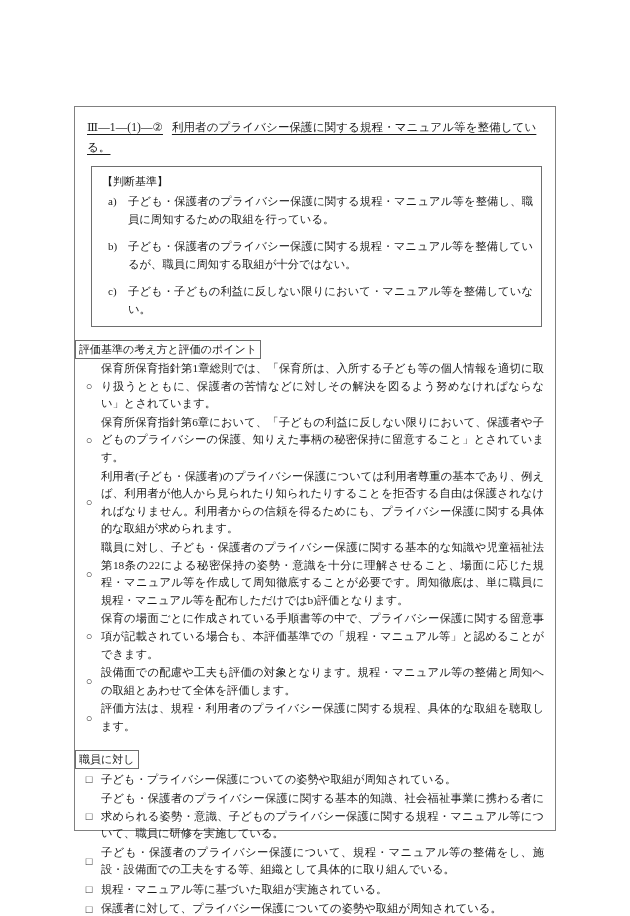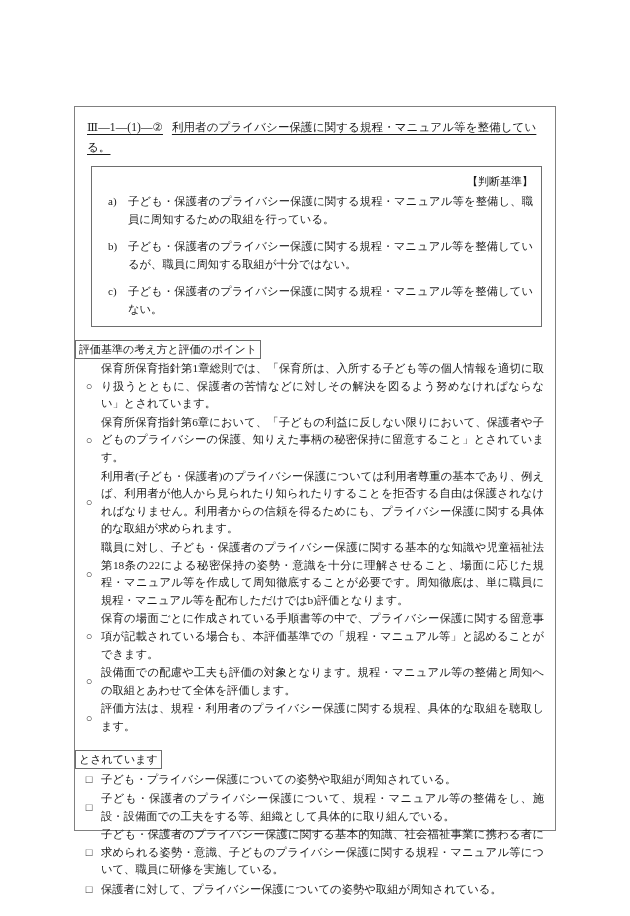--- a/index.html
+++ b/index.html
@@ -57,21 +57,20 @@
   .criteria-box {
     margin: 9px 13px 0 16px;
     border: 1px solid #6e6e6e;
     box-sizing: border-box;
     padding: 6px 8px 8px 8px;
   }
   .criteria-heading {
     font-size: 11px;
     line-height: 17px;
     margin: 0 0 1px 2px;
-    text-align: right;
   }
   .criteria-item {
     display: flex;
     font-size: 11.3px;
     line-height: 18px;
     margin-top: 2px;
   }
   .criteria-item + .criteria-item {
     margin-top: 9px;
   }
@@ -164,21 +163,21 @@
         <div class="criteria-text">子ども・保護者のプライバシー保護に関する規程・マニュアル等を整備し、職員に周知するための取組を行っている。</div>
       </div>
 
       <div class="criteria-item">
         <div class="criteria-label">b)</div>
         <div class="criteria-text">子ども・保護者のプライバシー保護に関する規程・マニュアル等を整備しているが、職員に周知する取組が十分ではない。</div>
       </div>
 
       <div class="criteria-item">
         <div class="criteria-label">c)</div>
-        <div class="criteria-text">子ども・保護者のプライバシー保護に関する規程・マニュアル等を整備していない。</div>
+        <div class="criteria-text">子ども・子どもの利益に反しない限りにおいて・マニュアル等を整備していない。</div>
       </div>
     </div>
 
     <div class="section-label-wrap">
       <span class="section-label">評価基準の考え方と評価のポイント</span>
     </div>
 
     <div class="bullet-list">
       <div class="bullet-row">
         <div class="bullet-mark"><span class="glyph-circle"></span></div>
@@ -204,35 +203,39 @@
         <div class="bullet-mark"><span class="glyph-circle"></span></div>
         <div class="bullet-body">設備面での配慮や工夫も評価の対象となります。規程・マニュアル等の整備と周知への取組とあわせて全体を評価します。</div>
       </div>
       <div class="bullet-row">
         <div class="bullet-mark"><span class="glyph-circle"></span></div>
         <div class="bullet-body">評価方法は、規程・利用者のプライバシー保護に関する規程、具体的な取組を聴取します。</div>
       </div>
     </div>
 
     <div class="section-label-wrap tight">
-      <span class="section-label">とされています</span>
+      <span class="section-label">職員に対し</span>
     </div>
 
     <div class="bullet-list">
       <div class="bullet-row">
         <div class="bullet-mark"><span class="glyph-square"></span></div>
         <div class="bullet-body">子ども・プライバシー保護についての姿勢や取組が周知されている。</div>
       </div>
       <div class="bullet-row">
         <div class="bullet-mark"><span class="glyph-square"></span></div>
+        <div class="bullet-body">子ども・保護者のプライバシー保護に関する基本的知識、社会福祉事業に携わる者に求められる姿勢・意識、子どものプライバシー保護に関する規程・マニュアル等について、職員に研修を実施している。</div>
+      </div>
+      <div class="bullet-row">
+        <div class="bullet-mark"><span class="glyph-square"></span></div>
         <div class="bullet-body">子ども・保護者のプライバシー保護について、規程・マニュアル等の整備をし、施設・設備面での工夫をする等、組織として具体的に取り組んでいる。</div>
       </div>
       <div class="bullet-row">
         <div class="bullet-mark"><span class="glyph-square"></span></div>
-        <div class="bullet-body">子ども・保護者のプライバシー保護に関する基本的知識、社会福祉事業に携わる者に求められる姿勢・意識、子どものプライバシー保護に関する規程・マニュアル等について、職員に研修を実施している。</div>
+        <div class="bullet-body">規程・マニュアル等に基づいた取組が実施されている。</div>
       </div>
       <div class="bullet-row">
         <div class="bullet-mark"><span class="glyph-square"></span></div>
         <div class="bullet-body">保護者に対して、プライバシー保護についての姿勢や取組が周知されている。</div>
       </div>
     </div>
 
   </div>
 </div>
 

